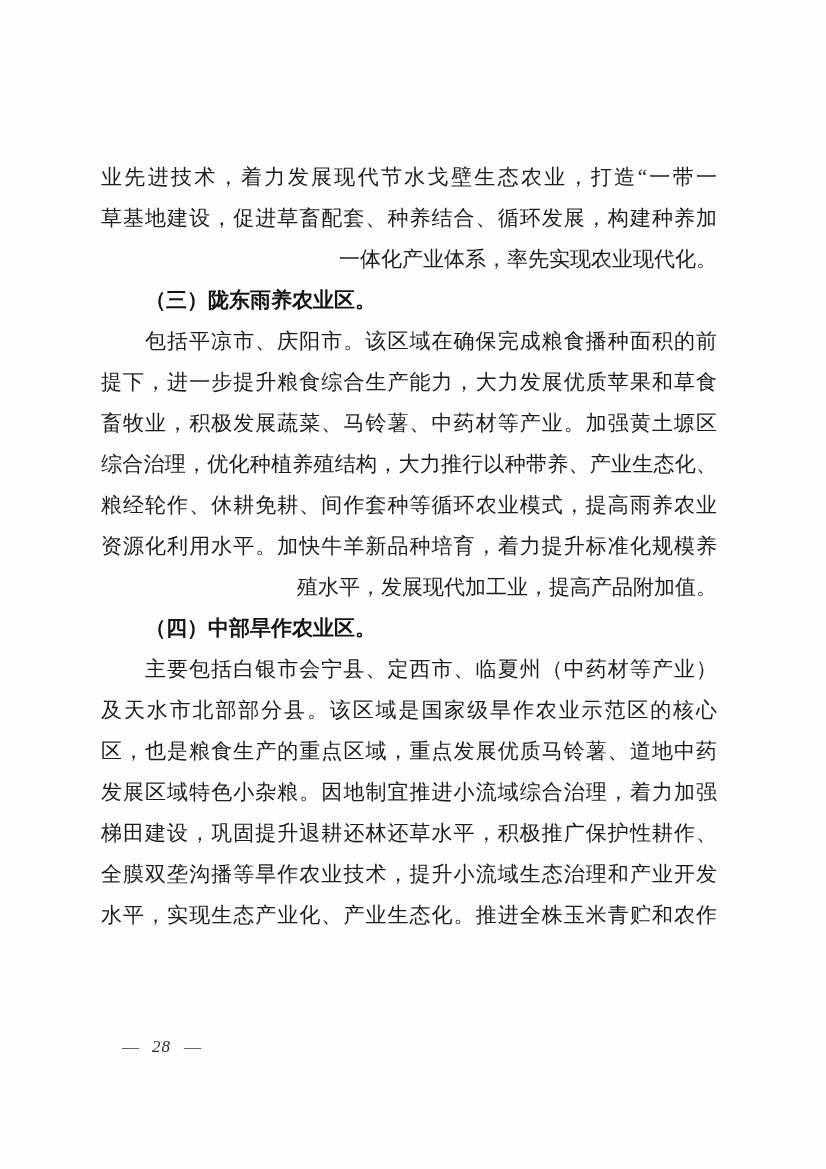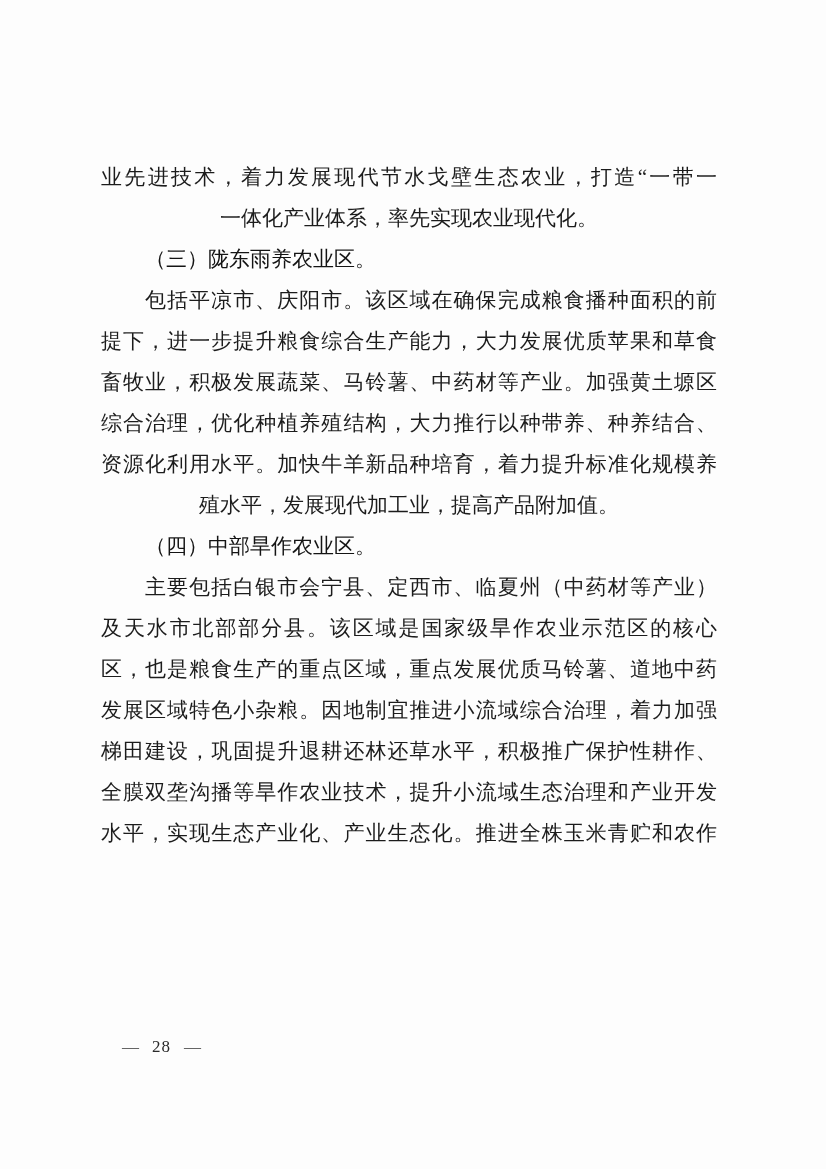--- a/index.html
+++ b/index.html
@@ -31,65 +31,68 @@
     white-space: nowrap;
   }
   
   .fill {
     text-align: justify;
     text-align-last: justify;
     text-justify: inter-character;
   }
   
   .end {
-    text-align: center;
+    text-align: right;
   }
   .indent {
     padding-left: 44px;
   }
   .indent.fill {
     width: 572px;
   }
   .heading {
-    font-weight: 400;
+    font-weight: 700;
     text-align: left;
     padding-left: 44px;
     color: #141414;
   }
   .footer {
     position: absolute;
     left: 122px;
     top: 1037px;
     display: flex;
     align-items: center;
     gap: 13px;
     font-size: 17px;
     color: #2a2a2a;
   }
   .footer .dash {
     color: #4a4a4a;
     letter-spacing: 0;
   }
   .footer .num {
     letter-spacing: 1px;
+    font-style: italic;
   }
 </style>
 </head>
 <body>
 
 <div class="page">
 
   <div class="text-block">
     <div class="line fill">业先进技术，着力发展现代节水戈壁生态农业，打造“一带一</div>
+    <div class="line fill">草基地建设，促进草畜配套、种养结合、循环发展，构建种养加</div>
     <div class="line end">一体化产业体系，率先实现农业现代化。</div>
     <div class="line heading">（三）陇东雨养农业区。</div>
     <div class="line fill indent">包括平凉市、庆阳市。该区域在确保完成粮食播种面积的前</div>
     <div class="line fill">提下，进一步提升粮食综合生产能力，大力发展优质苹果和草食</div>
     <div class="line fill">畜牧业，积极发展蔬菜、马铃薯、中药材等产业。加强黄土塬区</div>
-    <div class="line fill">综合治理，优化种植养殖结构，大力推行以种带养、种养结合、</div>
+    <div class="line fill">综合治理，优化种植养殖结构，大力推行以种带养、产业生态化、</div>
+    <div class="line fill">粮经轮作、休耕免耕、间作套种等循环农业模式，提高雨养农业</div>
     <div class="line fill">资源化利用水平。加快牛羊新品种培育，着力提升标准化规模养</div>
     <div class="line end">殖水平，发展现代加工业，提高产品附加值。</div>
     <div class="line heading">（四）中部旱作农业区。</div>
     <div class="line fill indent">主要包括白银市会宁县、定西市、临夏州（中药材等产业）</div>
     <div class="line fill">及天水市北部部分县。该区域是国家级旱作农业示范区的核心</div>
     <div class="line fill">区，也是粮食生产的重点区域，重点发展优质马铃薯、道地中药</div>
     <div class="line fill">发展区域特色小杂粮。因地制宜推进小流域综合治理，着力加强</div>
     <div class="line fill">梯田建设，巩固提升退耕还林还草水平，积极推广保护性耕作、</div>
     <div class="line fill">全膜双垄沟播等旱作农业技术，提升小流域生态治理和产业开发</div>
     <div class="line fill">水平，实现生态产业化、产业生态化。推进全株玉米青贮和农作</div>

